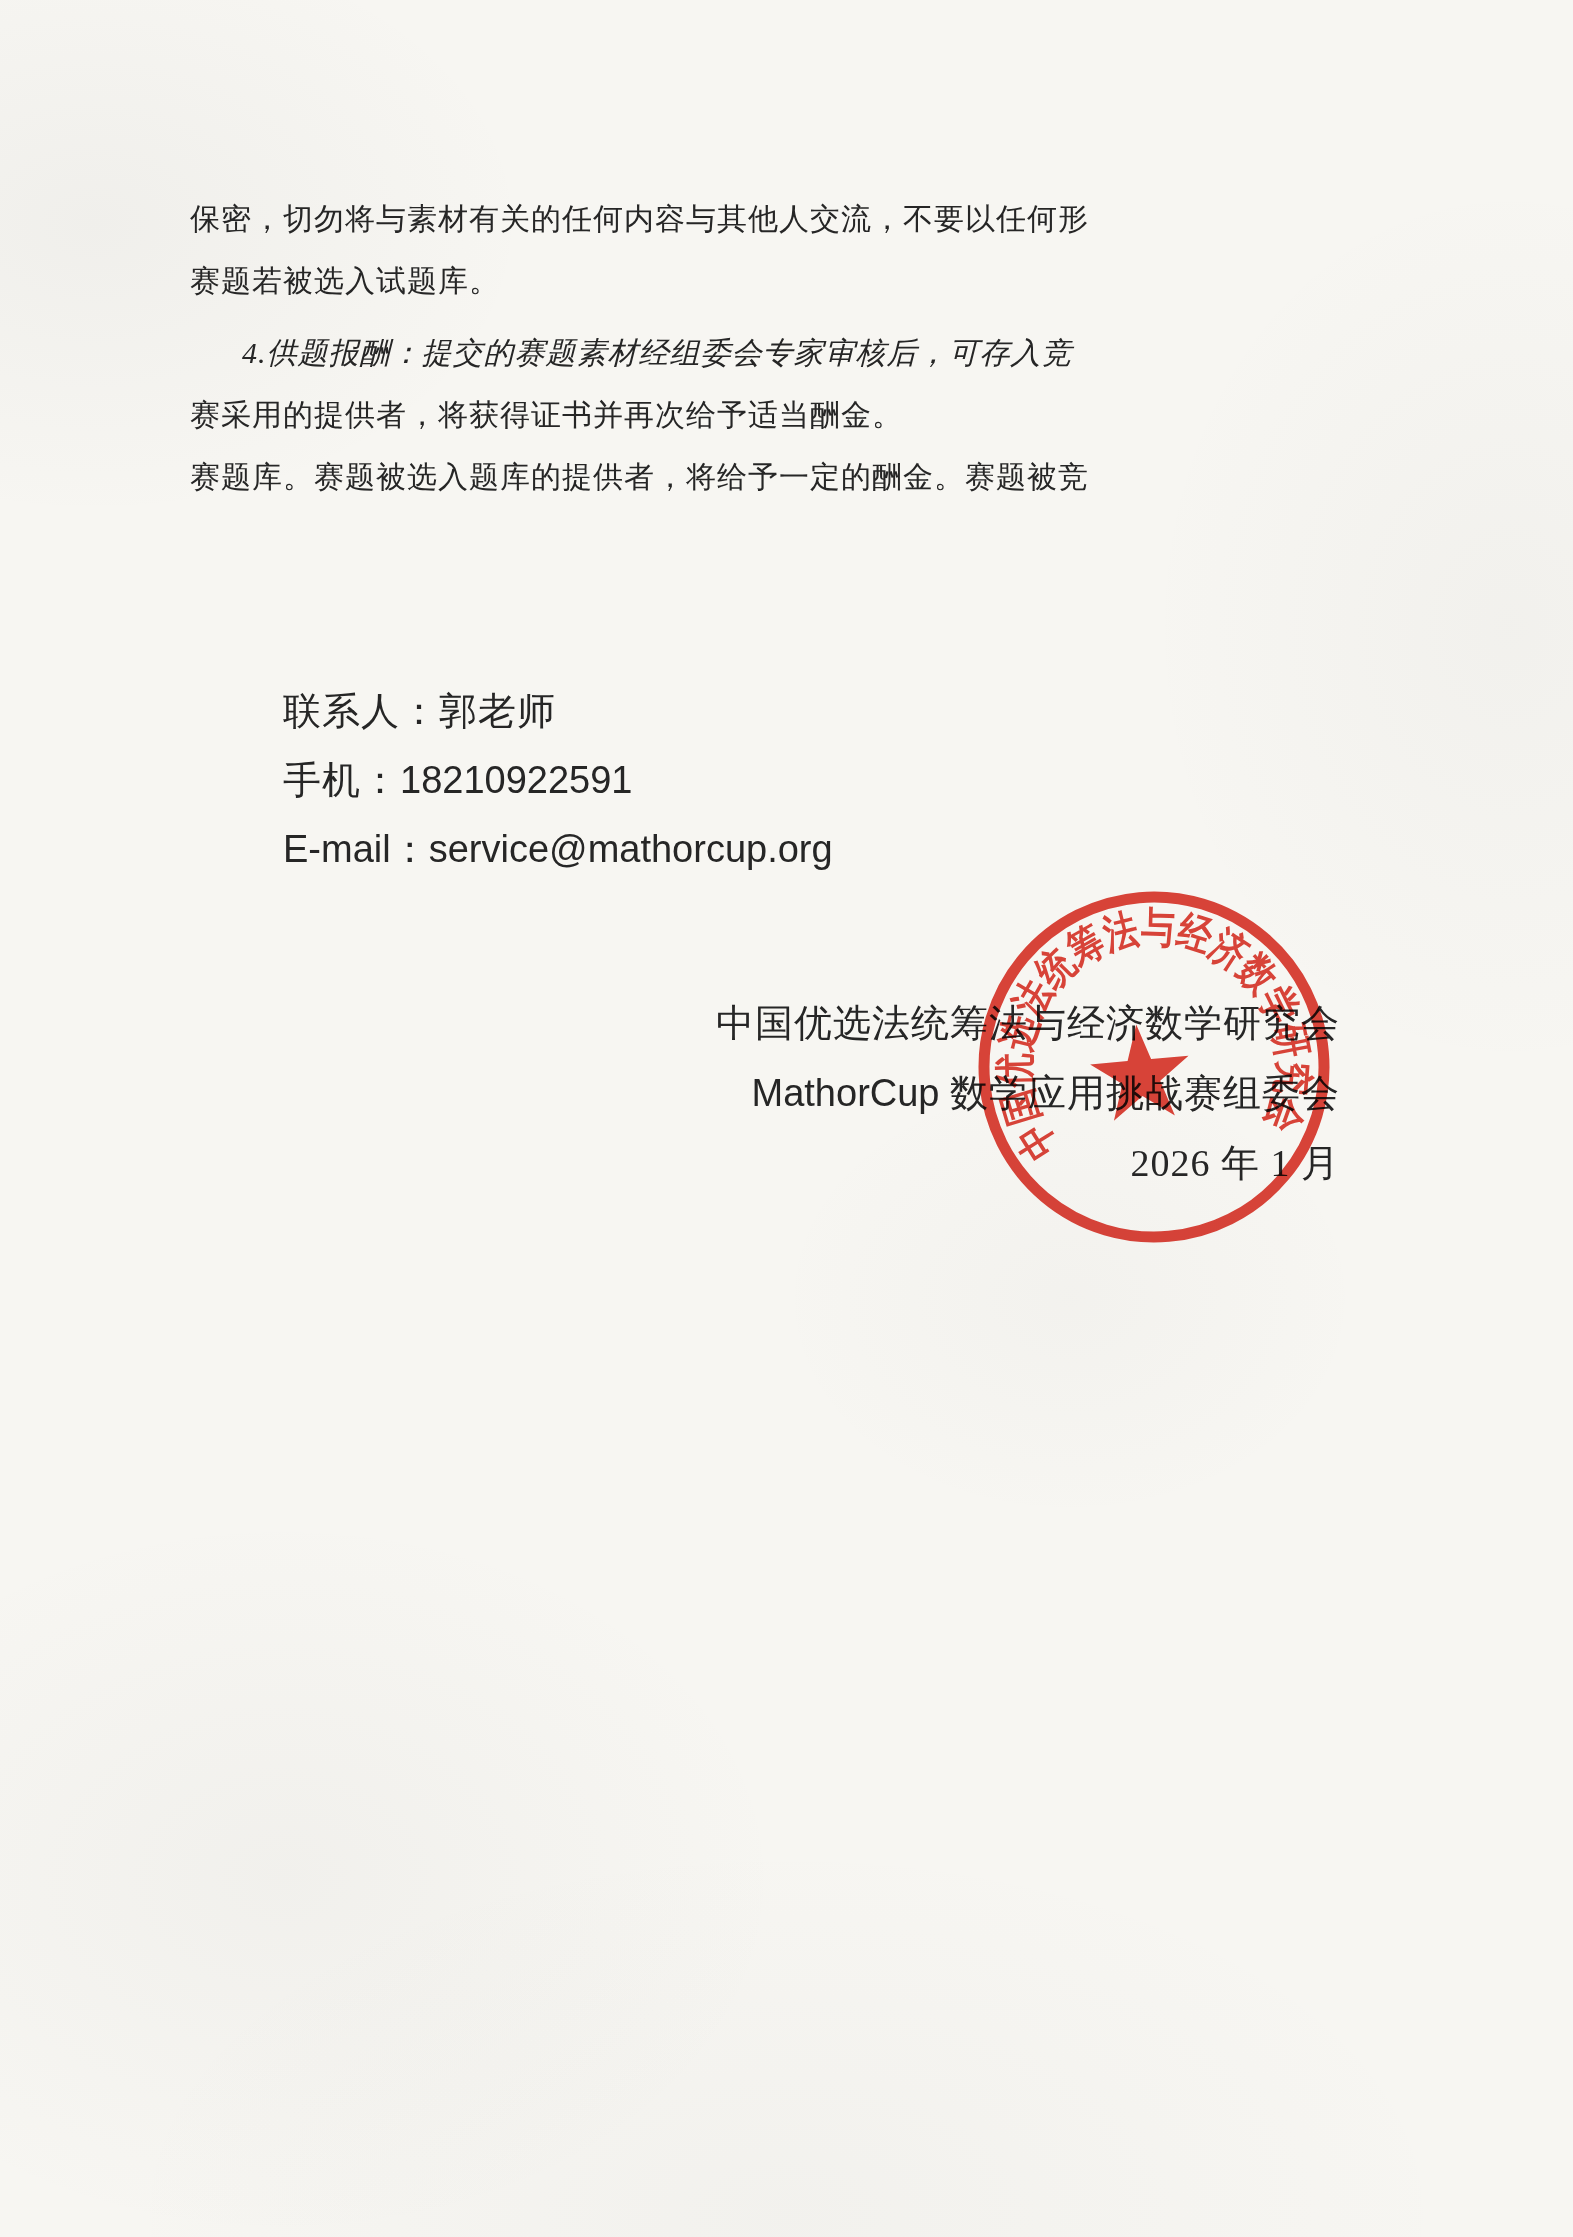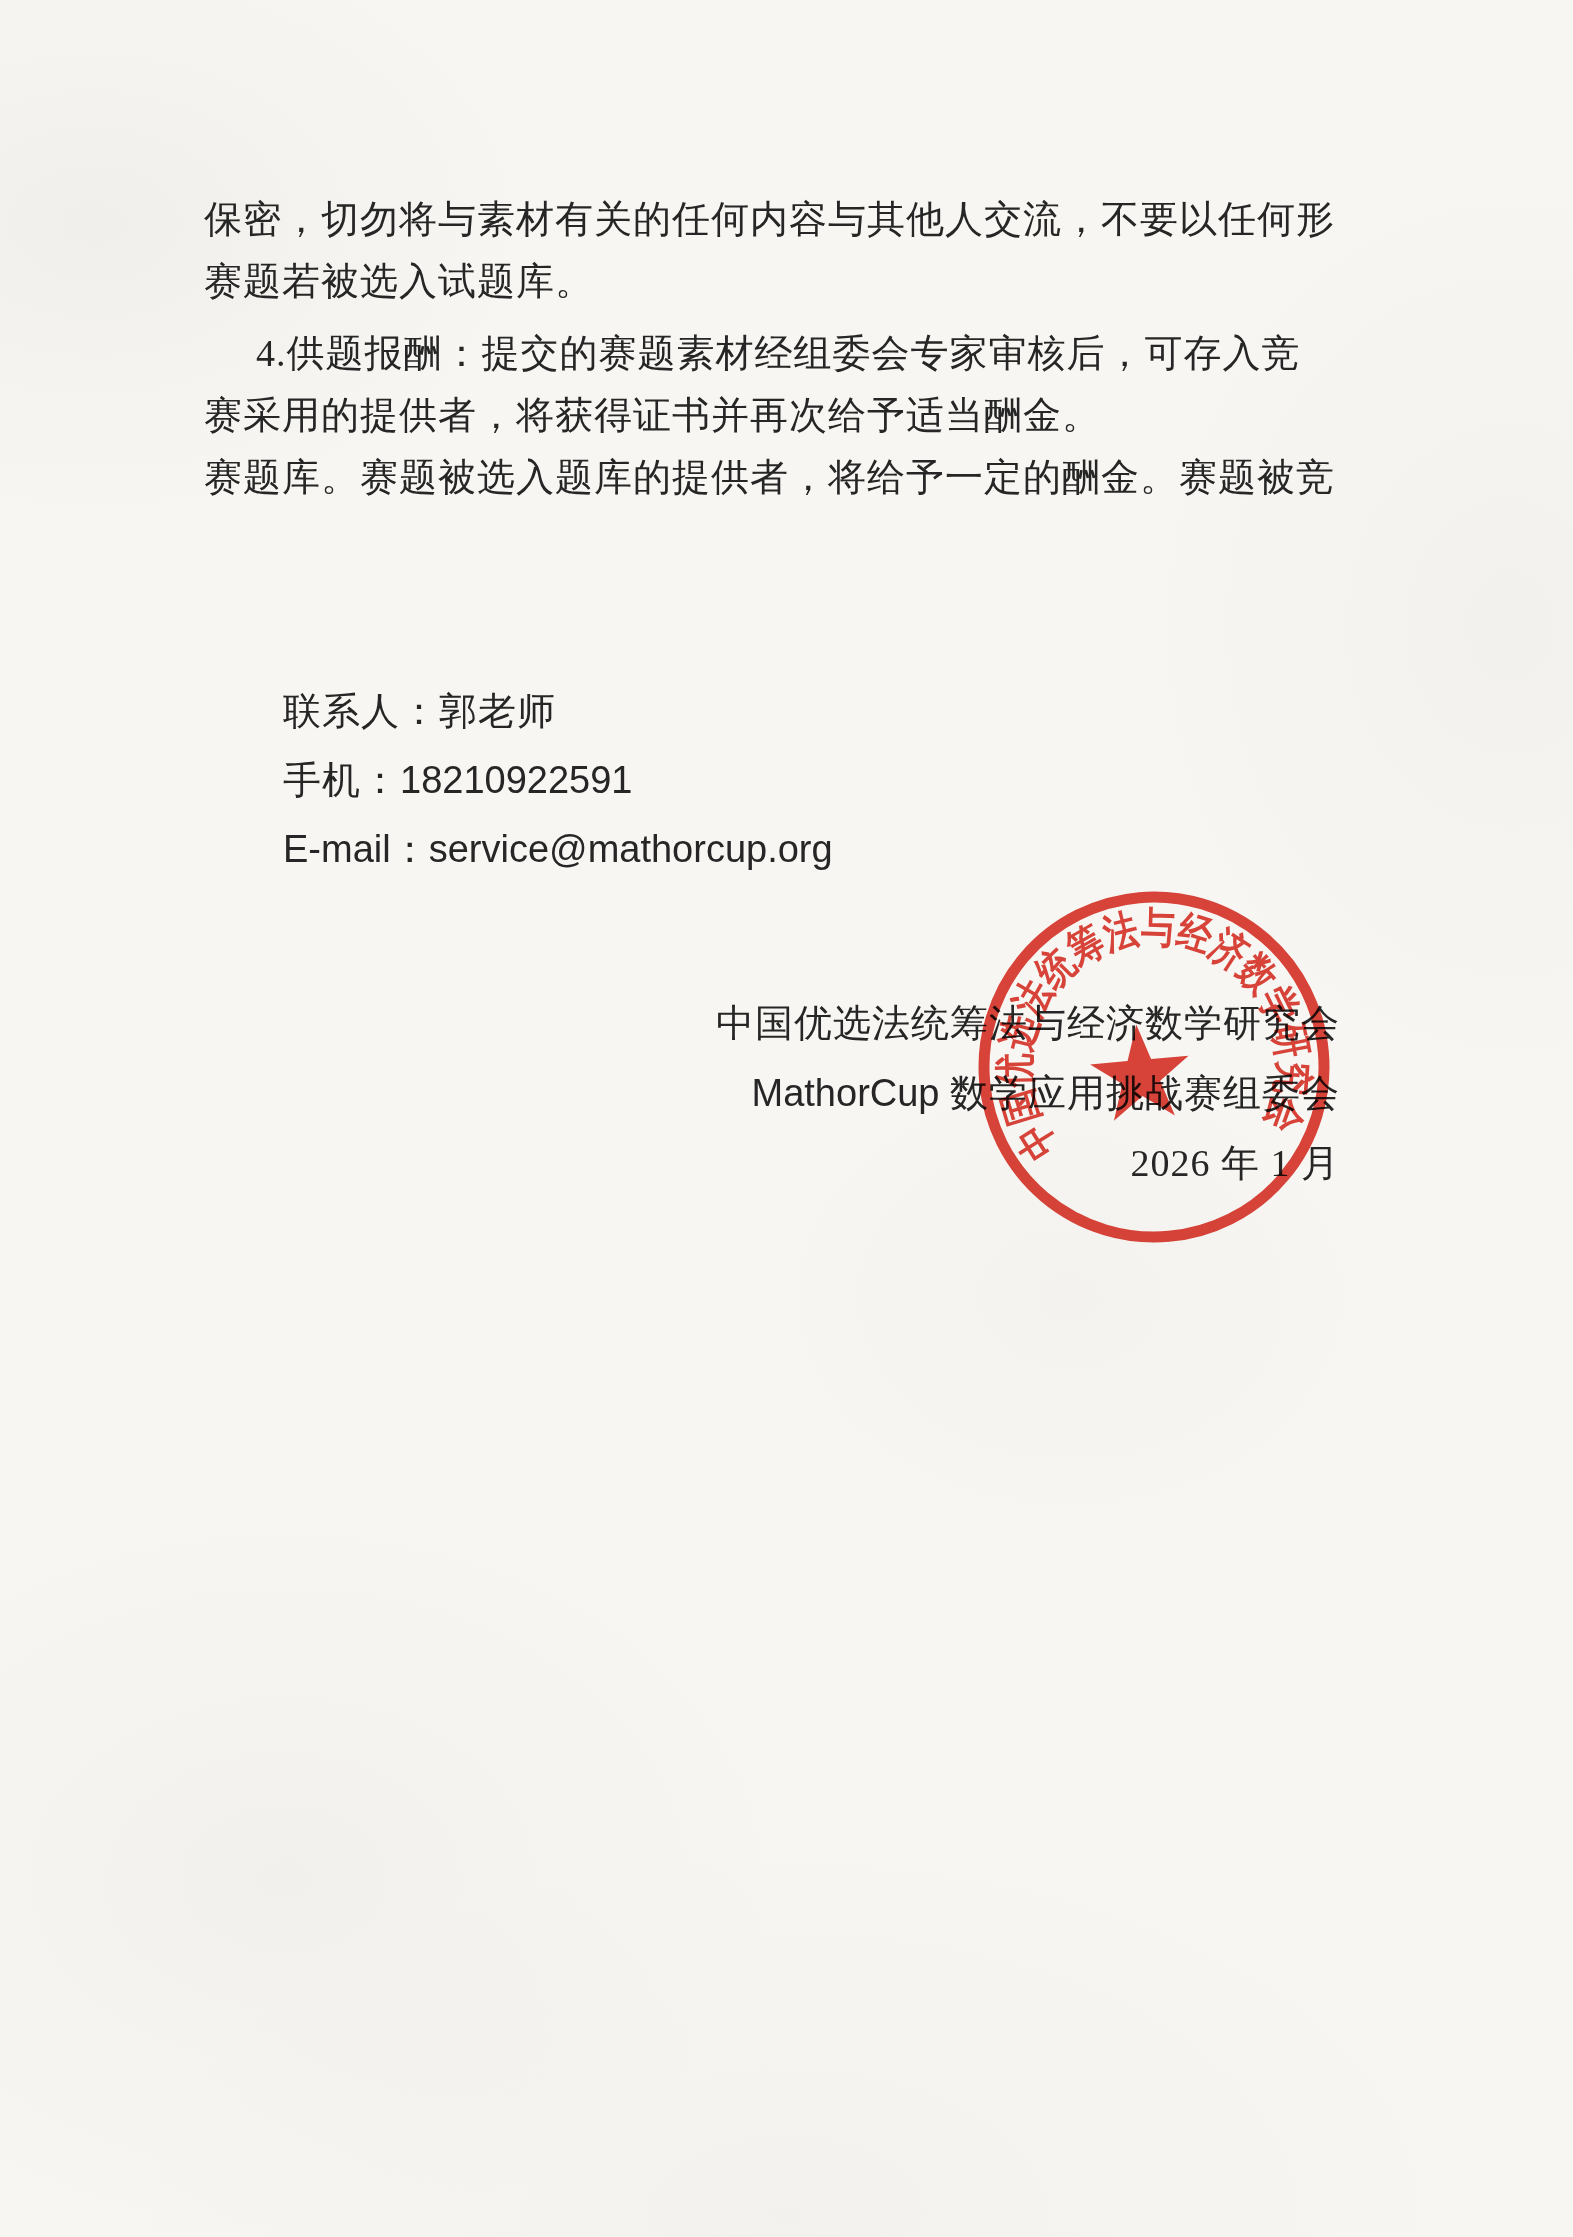--- a/index.html
+++ b/index.html
@@ -21,31 +21,31 @@
     background:
       radial-gradient(620px 420px at 6% 10%, rgba(110,110,110,0.05), transparent 70%),
       radial-gradient(520px 640px at 96% 28%, rgba(110,110,110,0.04), transparent 70%),
       radial-gradient(720px 520px at 18% 84%, rgba(110,110,110,0.045), transparent 70%),
       radial-gradient(420px 320px at 68% 58%, rgba(110,110,110,0.03), transparent 70%),
       radial-gradient(900px 500px at 50% 99%, rgba(110,110,110,0.035), transparent 75%),
       #f7f6f2;
   }
   .body-text {
     position: absolute;
-    left: 204px;
+    left: 190px;
     top: 188px;
     width: 1135px;
-    font-size: 38px;
+    font-size: 30px;
     line-height: 62px;
     letter-spacing: 1px;
   }
   .para { margin: 0; }
   .para + .para { margin-top: 10px; }
   .line { white-space: nowrap; }
-  .indent { padding-left: 52px; }
+  .indent { padding-left: 52px; font-style: italic; }
   .contact {
     position: absolute;
     left: 283px;
     top: 677px;
     font-size: 38px;
     line-height: 69px;
     letter-spacing: 1px;
     white-space: nowrap;
   }
   .mono {

